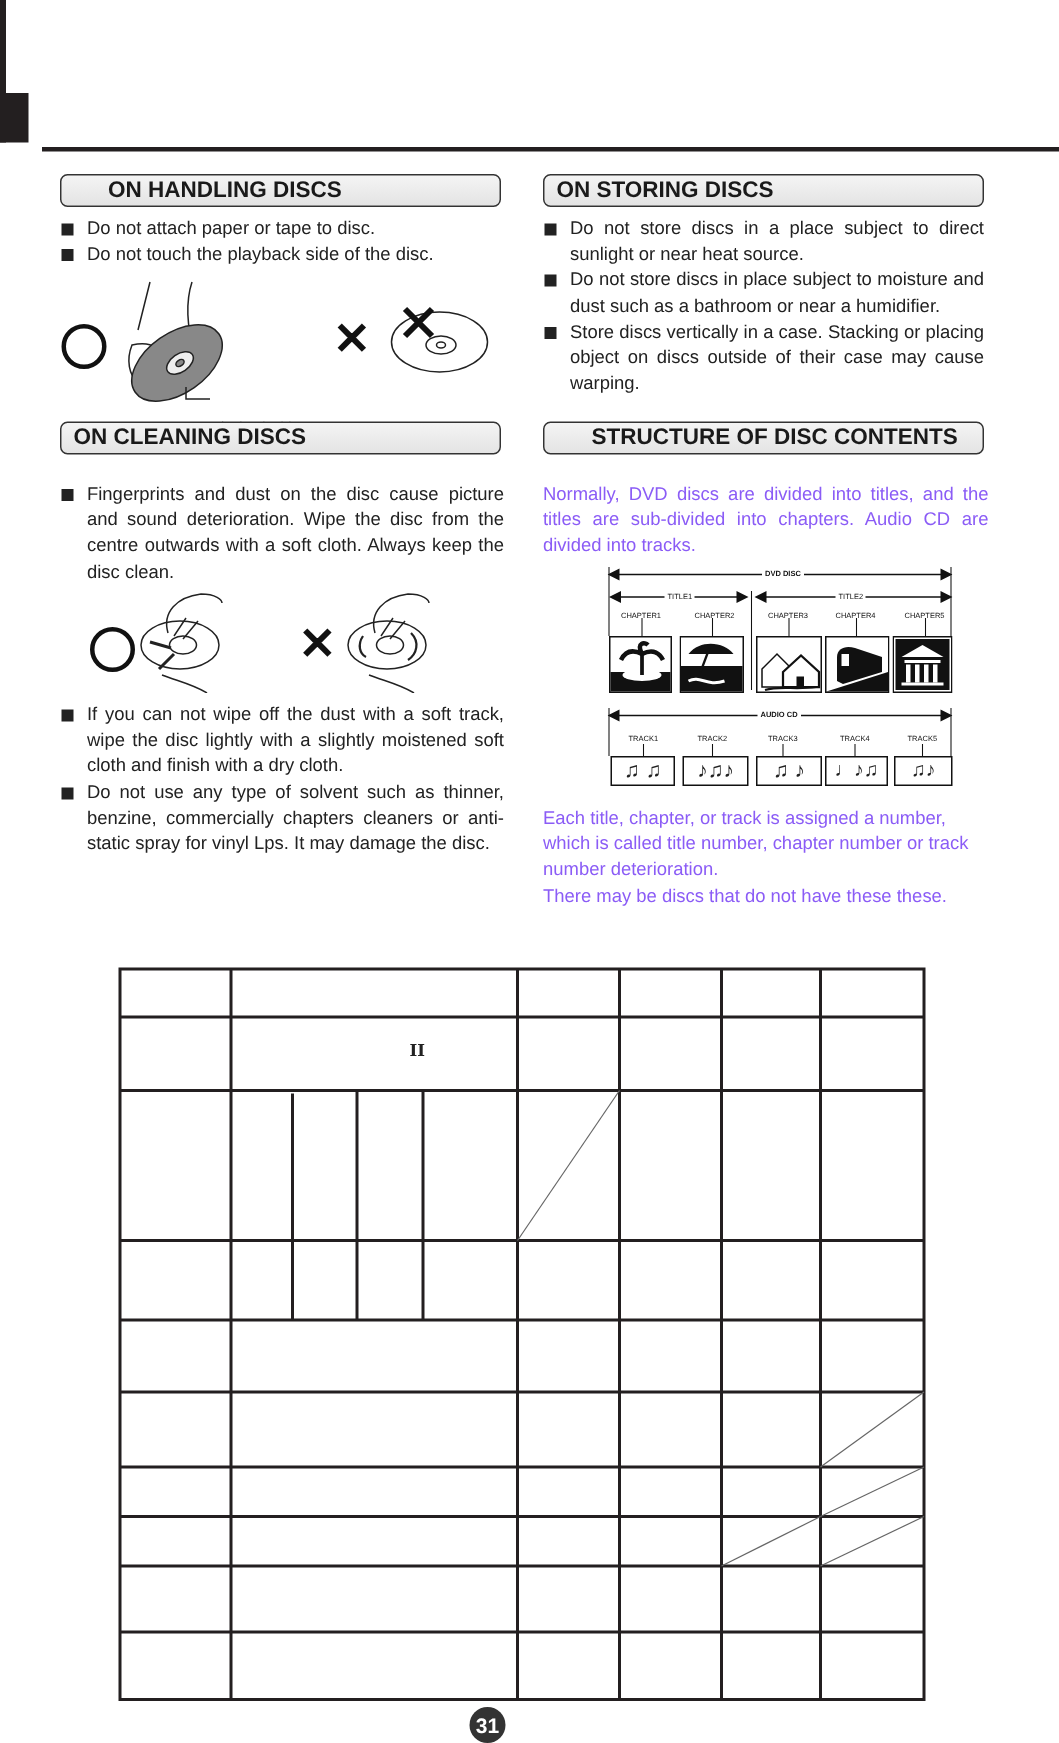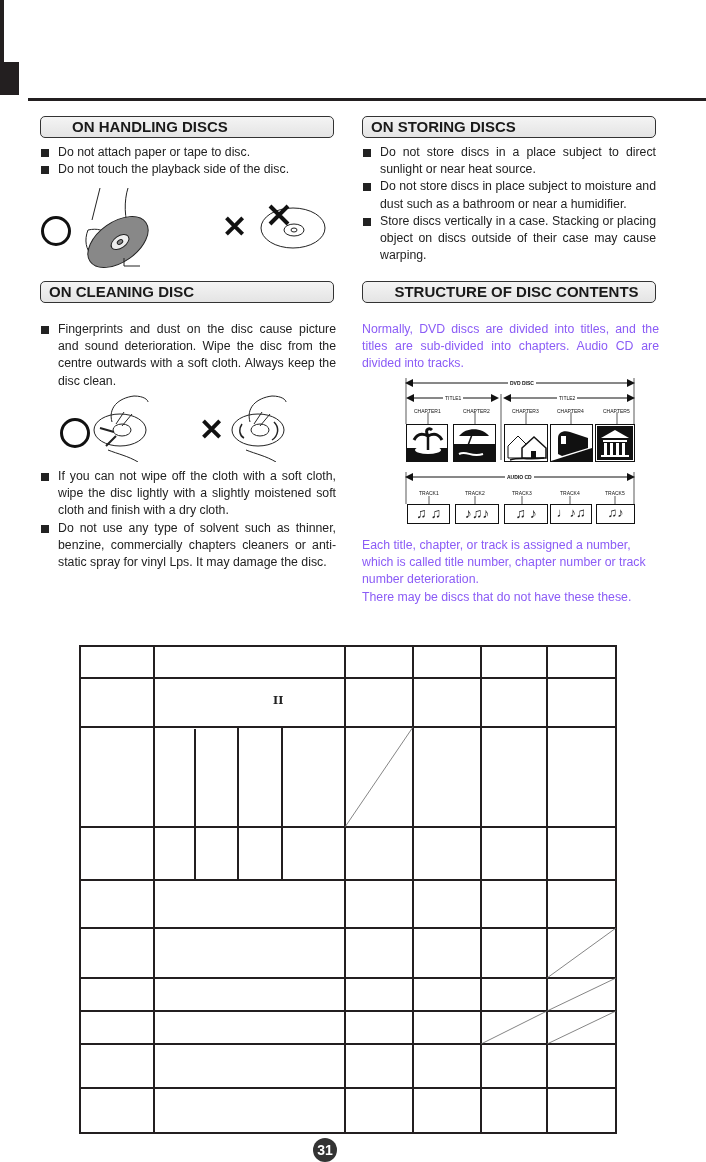--- a/index.html
+++ b/index.html
@@ -54,21 +54,21 @@
   <path d="M12 4 L30 22 M30 4 L12 22" stroke="#111" stroke-width="4"></path>
 </svg>
 
 <div class="sec-head" style="left:362px; top:116px; width:294px;">ON STORING DISCS</div>
 <div class="bul" style="left:362px; top:144px; width:294px;">
   <div class="item justify">Do not store discs in a place subject to direct sunlight or near heat source.</div>
   <div class="item justify">Do not store discs in place subject to moisture and dust such as a bathroom or near a humidifier.</div>
   <div class="item justify">Store discs vertically in a case. Stacking or placing object on discs outside of their case may cause warping.</div>
 </div>
 
-<div class="sec-head" style="left:40px; top:281px; width:294px;">ON CLEANING DISC</div>
+<div class="sec-head" style="left:40px; top:281px; width:294px;">ON CLEANING DISCS</div>
 <div class="bul" style="left:40px; top:321px; width:296px;">
   <div class="item justify">Fingerprints and dust on the disc cause picture and sound deterioration. Wipe the disc from the centre outwards with a soft cloth. Always keep the disc clean.</div>
 </div>
 <div class="mark-o" style="left:60px; top:418px;"></div>
 <svg class="abs" style="left:88px; top:392px;" width="70" height="70">
   <ellipse cx="32" cy="38" rx="26" ry="16" fill="#fff" stroke="#222"></ellipse>
   <ellipse cx="34" cy="38" rx="9" ry="6" fill="#fff" stroke="#222"></ellipse>
   <path d="M24 30 C20 16 30 6 46 4 C56 4 60 8 60 10" stroke="#222" fill="none"></path>
   <path d="M28 32 L36 20 M34 34 L44 22" stroke="#222" fill="none"></path>
   <path d="M26 40 L12 36 M28 44 L18 54" stroke="#222" stroke-width="2" fill="none"></path>
@@ -77,21 +77,21 @@
 <div class="mark-x" style="left:199px; top:415px;">✕</div>
 <svg class="abs" style="left:228px; top:392px;" width="70" height="70">
   <ellipse cx="30" cy="38" rx="26" ry="16" fill="#fff" stroke="#222"></ellipse>
   <ellipse cx="32" cy="38" rx="9" ry="6" fill="#fff" stroke="#222"></ellipse>
   <path d="M22 30 C18 16 28 6 44 4 C54 4 58 8 58 10" stroke="#222" fill="none"></path>
   <path d="M26 32 L34 20 M32 34 L42 22" stroke="#222" fill="none"></path>
   <path d="M14 32 C10 38 12 44 16 46 M46 30 C52 36 50 44 44 48" stroke="#222" stroke-width="1.5" fill="none"></path>
   <path d="M18 58 C28 62 38 64 48 70" stroke="#222" fill="none"></path>
 </svg>
 <div class="bul" style="left:40px; top:468px; width:296px;">
-  <div class="item justify">If you can not wipe off the cloth with a soft cloth, wipe the disc lightly with a slightly moistened soft cloth and finish with a dry cloth.</div>
+  <div class="item justify">If you can not wipe off the dust with a soft track, wipe the disc lightly with a slightly moistened soft cloth and finish with a dry cloth.</div>
   <div class="item justify">Do not use any type of solvent such as thinner, benzine, commercially chapters cleaners or anti-static spray for vinyl Lps. It may damage the disc.</div>
 </div>
 
 <div class="sec-head" style="left:362px; top:281px; width:294px; padding-left:15px;text-align:center;">STRUCTURE OF DISC CONTENTS</div>
 <div class="para justify" style="left:362px; top:321px; width:297px;">Normally, DVD discs are divided into titles, and the titles are sub-divided into chapters. Audio CD are divided into tracks.</div>
 
 <div class="abs" style="left:405px; top:376px; width:230px; height:86px;">
   <svg class="abs" style="left:0; top:0;" width="230" height="86">
     <line x1="3" y1="7" x2="227" y2="7" stroke="#111" stroke-width="1"></line>
     <polygon points="0,7 8,3 8,11" fill="#111"></polygon>

